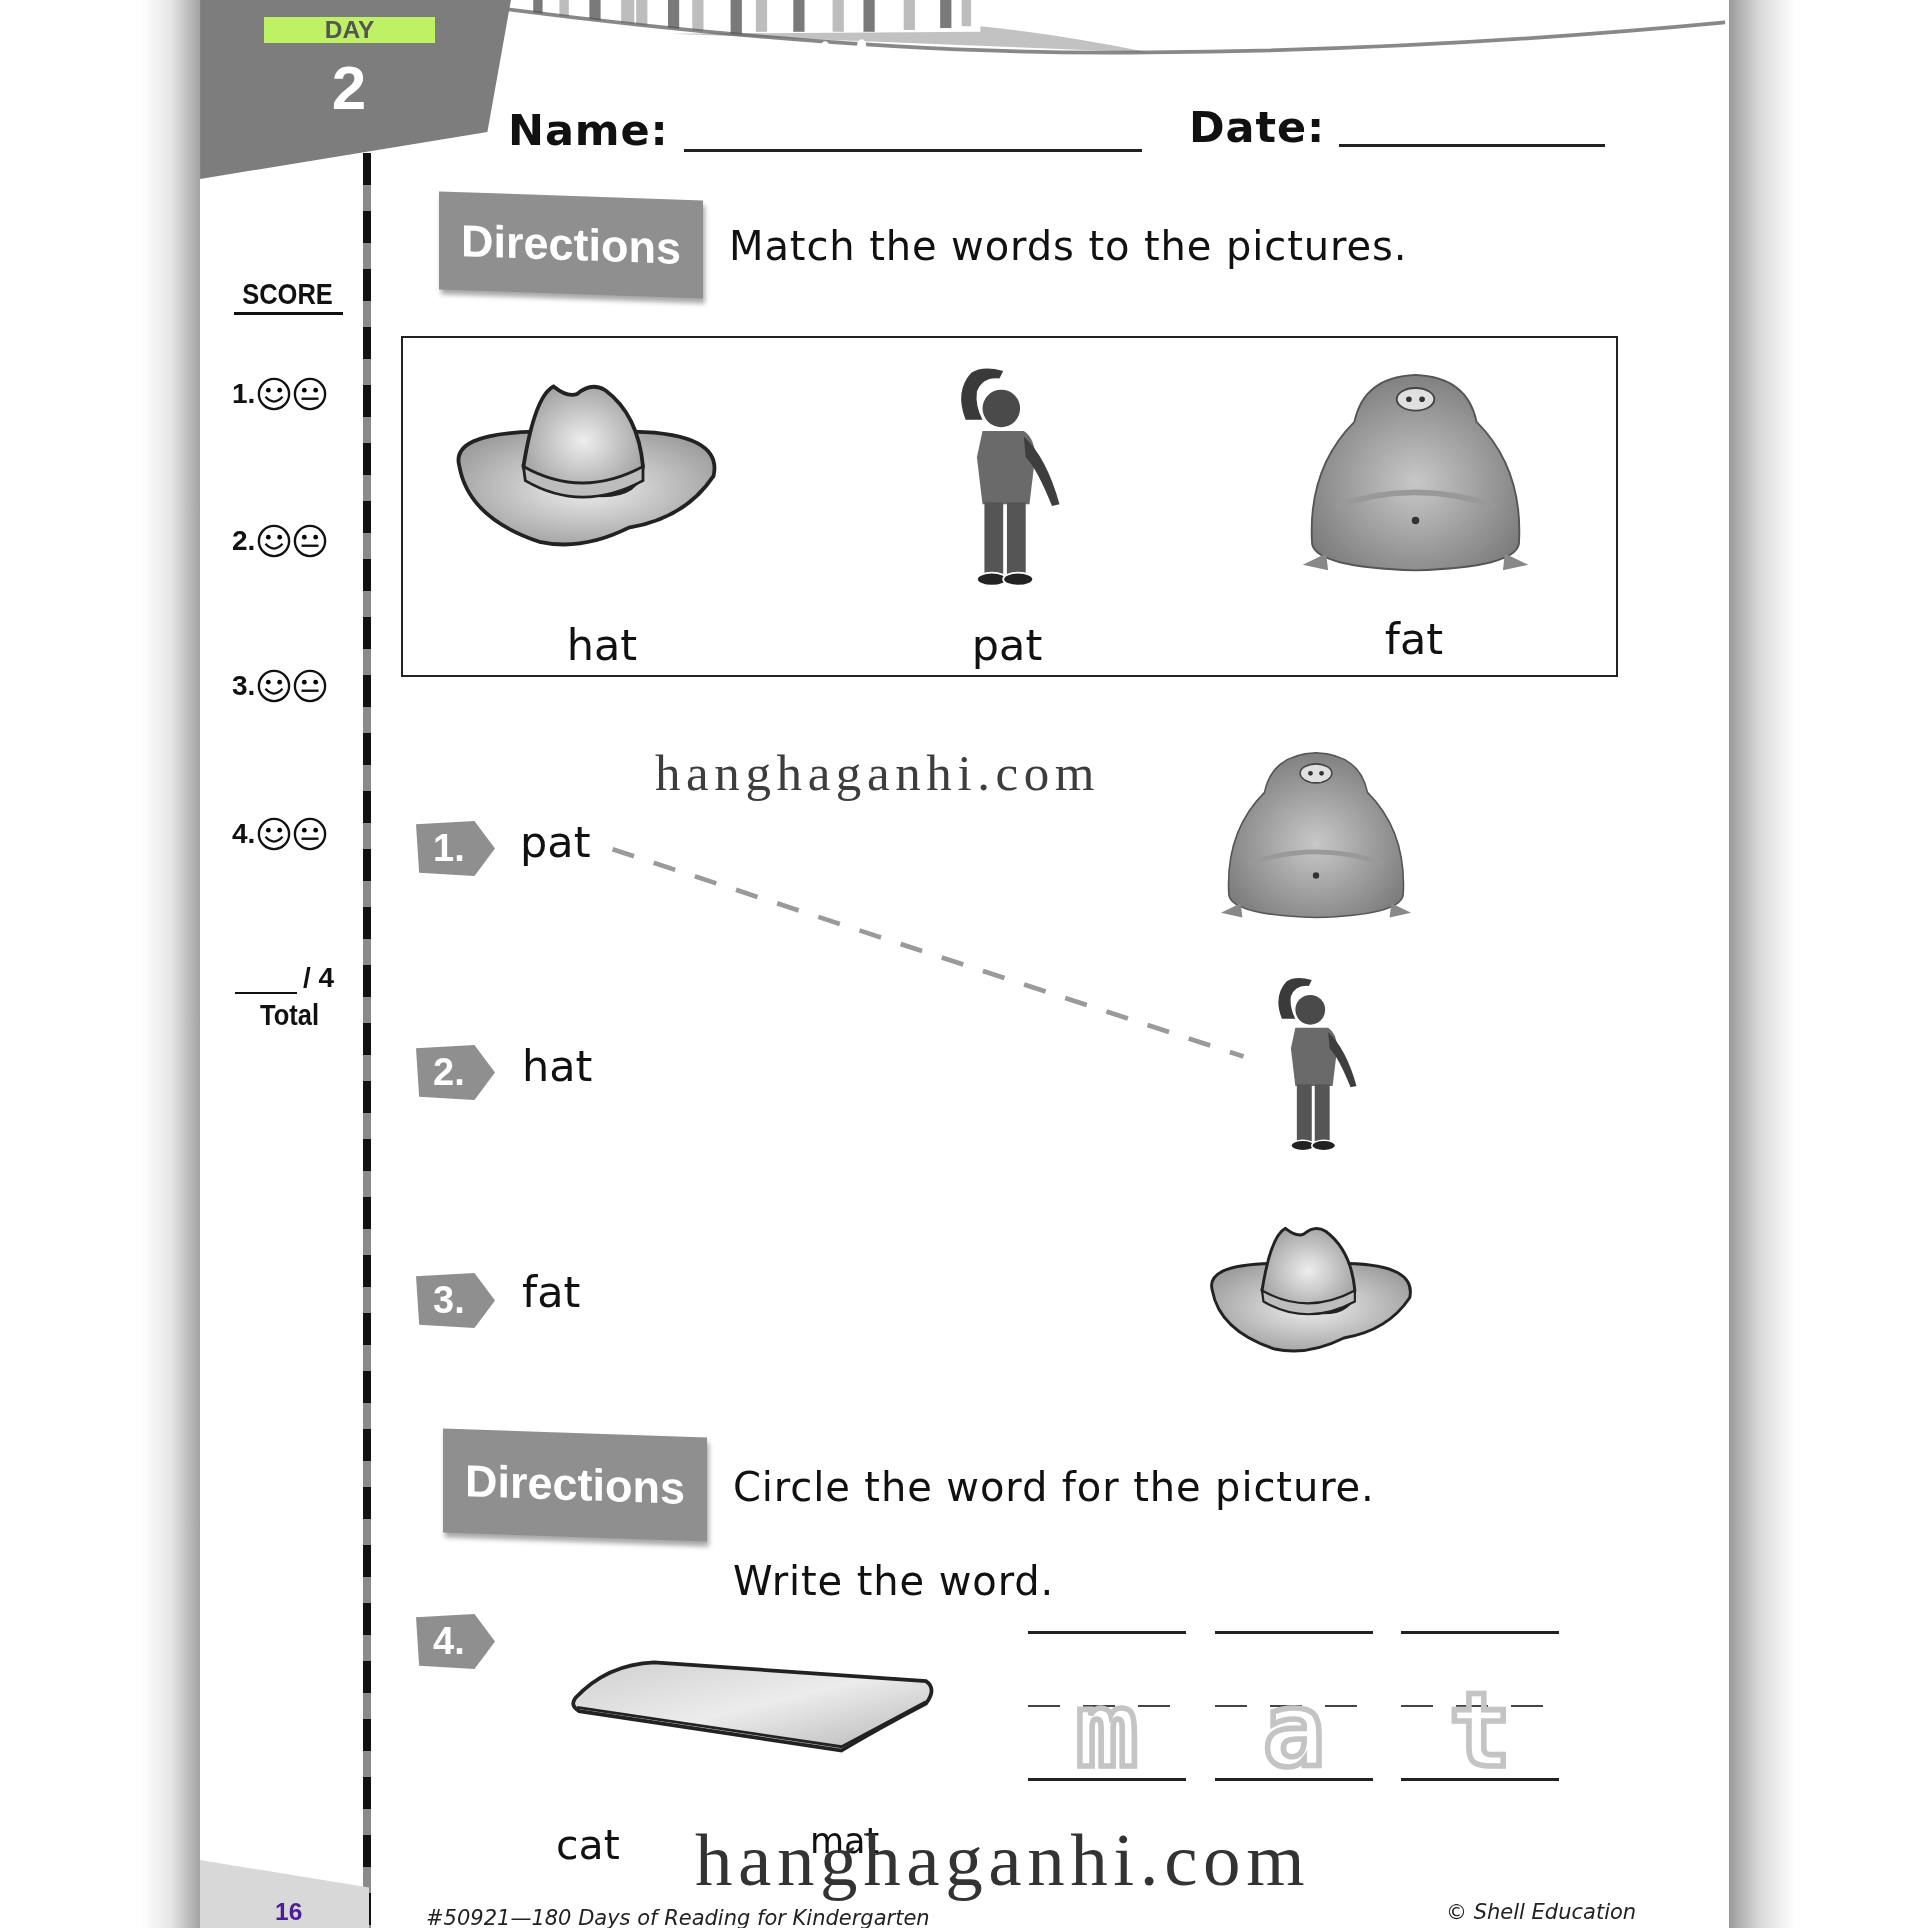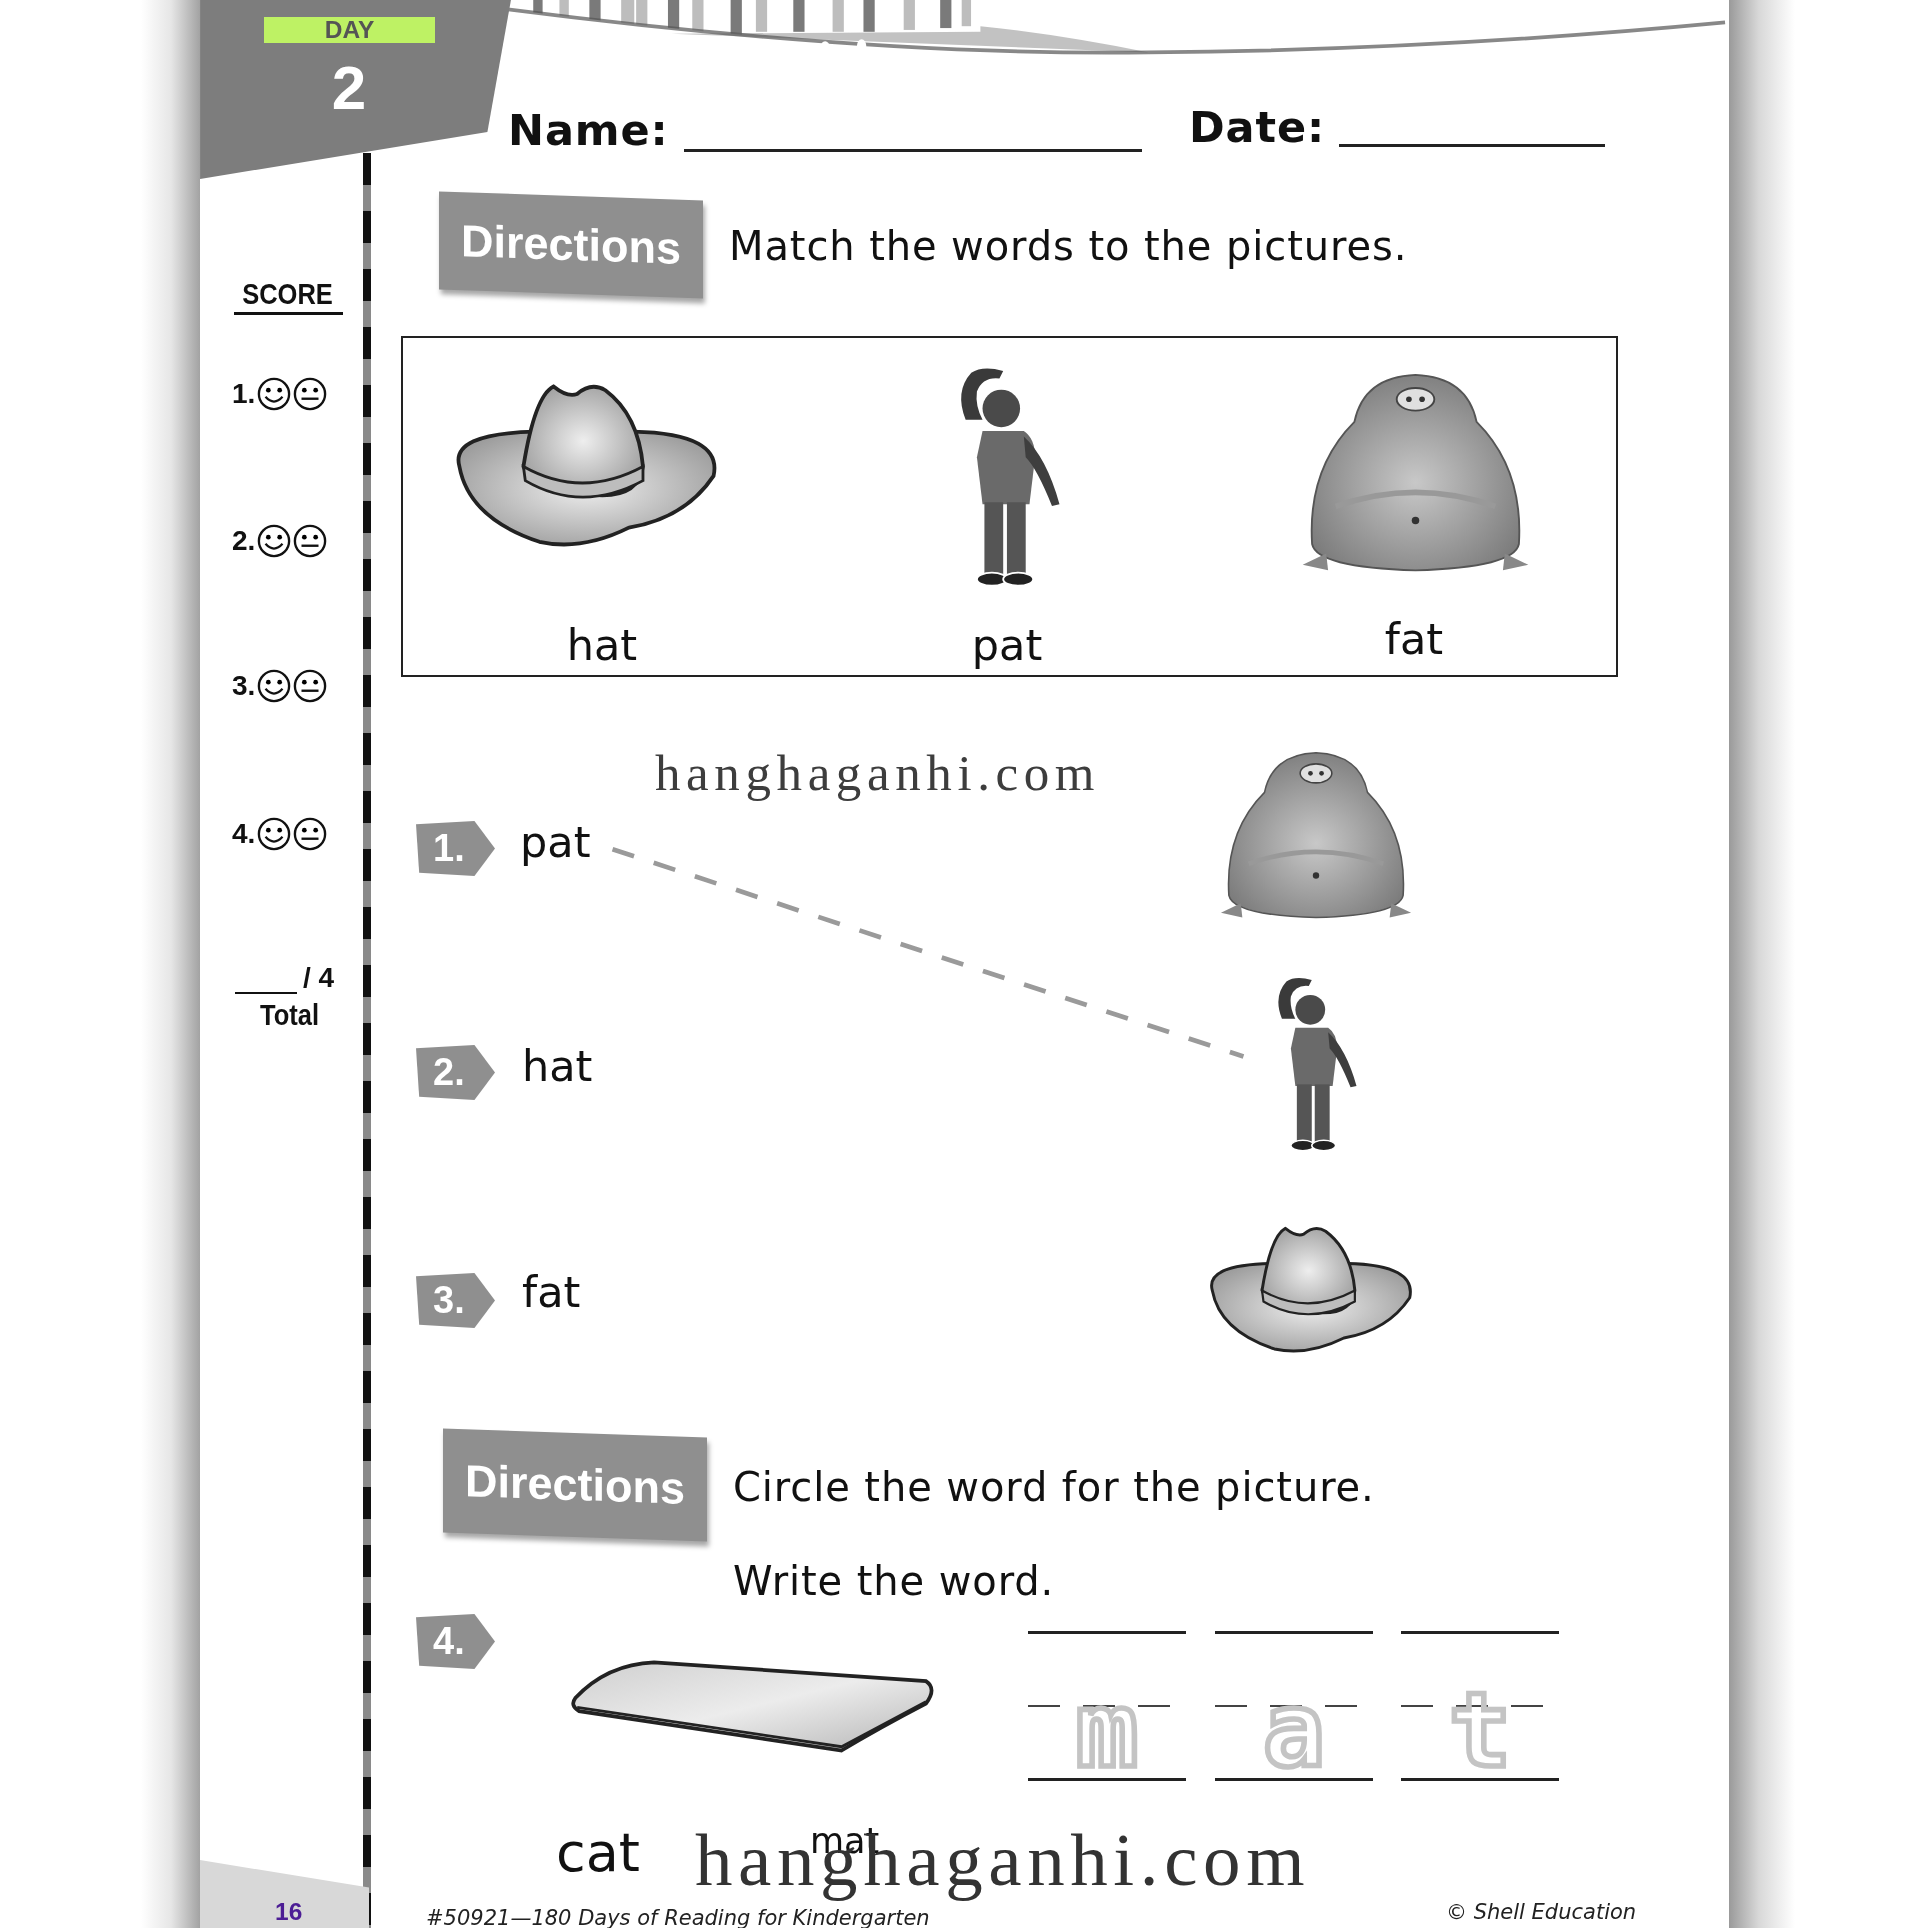--- a/index.html
+++ b/index.html
@@ -304,21 +304,21 @@
 <div class="abs guide-dash" style="left:1401px;top:1705px;width:158px;"></div>
 
 <div class="abs trace-letter" style="left:1028px;top:1669px;">m</div>
 <div class="abs trace-letter" style="left:1215px;top:1669px;">a</div>
 <div class="abs trace-letter" style="left:1401px;top:1669px;">t</div>
 
 <div class="abs guide-solid" style="left:1028px;top:1778px;width:158px;"></div>
 <div class="abs guide-solid" style="left:1215px;top:1778px;width:158px;"></div>
 <div class="abs guide-solid" style="left:1401px;top:1778px;width:158px;"></div>
 
-<div class="abs match-word" style="left:556px;top:1821px;font-size:54px;">cat</div>
+<div class="abs match-word" style="left:556px;top:1821px;font-size:41px;">cat</div>
 <div class="abs match-word" style="left:810px;top:1821px;font-size:35px;">mat</div>
 
 <div class="abs watermark" style="left:695px;top:1817px;font-size:75px;color:#333;">hanghaganhi.com</div>
 
 <div class="abs page-corner"></div>
 <div class="abs page-num">16</div>
 <div class="abs footer-left">#50921—180 Days of Reading for Kindergarten</div>
 <div class="abs footer-right">© Shell Education</div>
 
 

